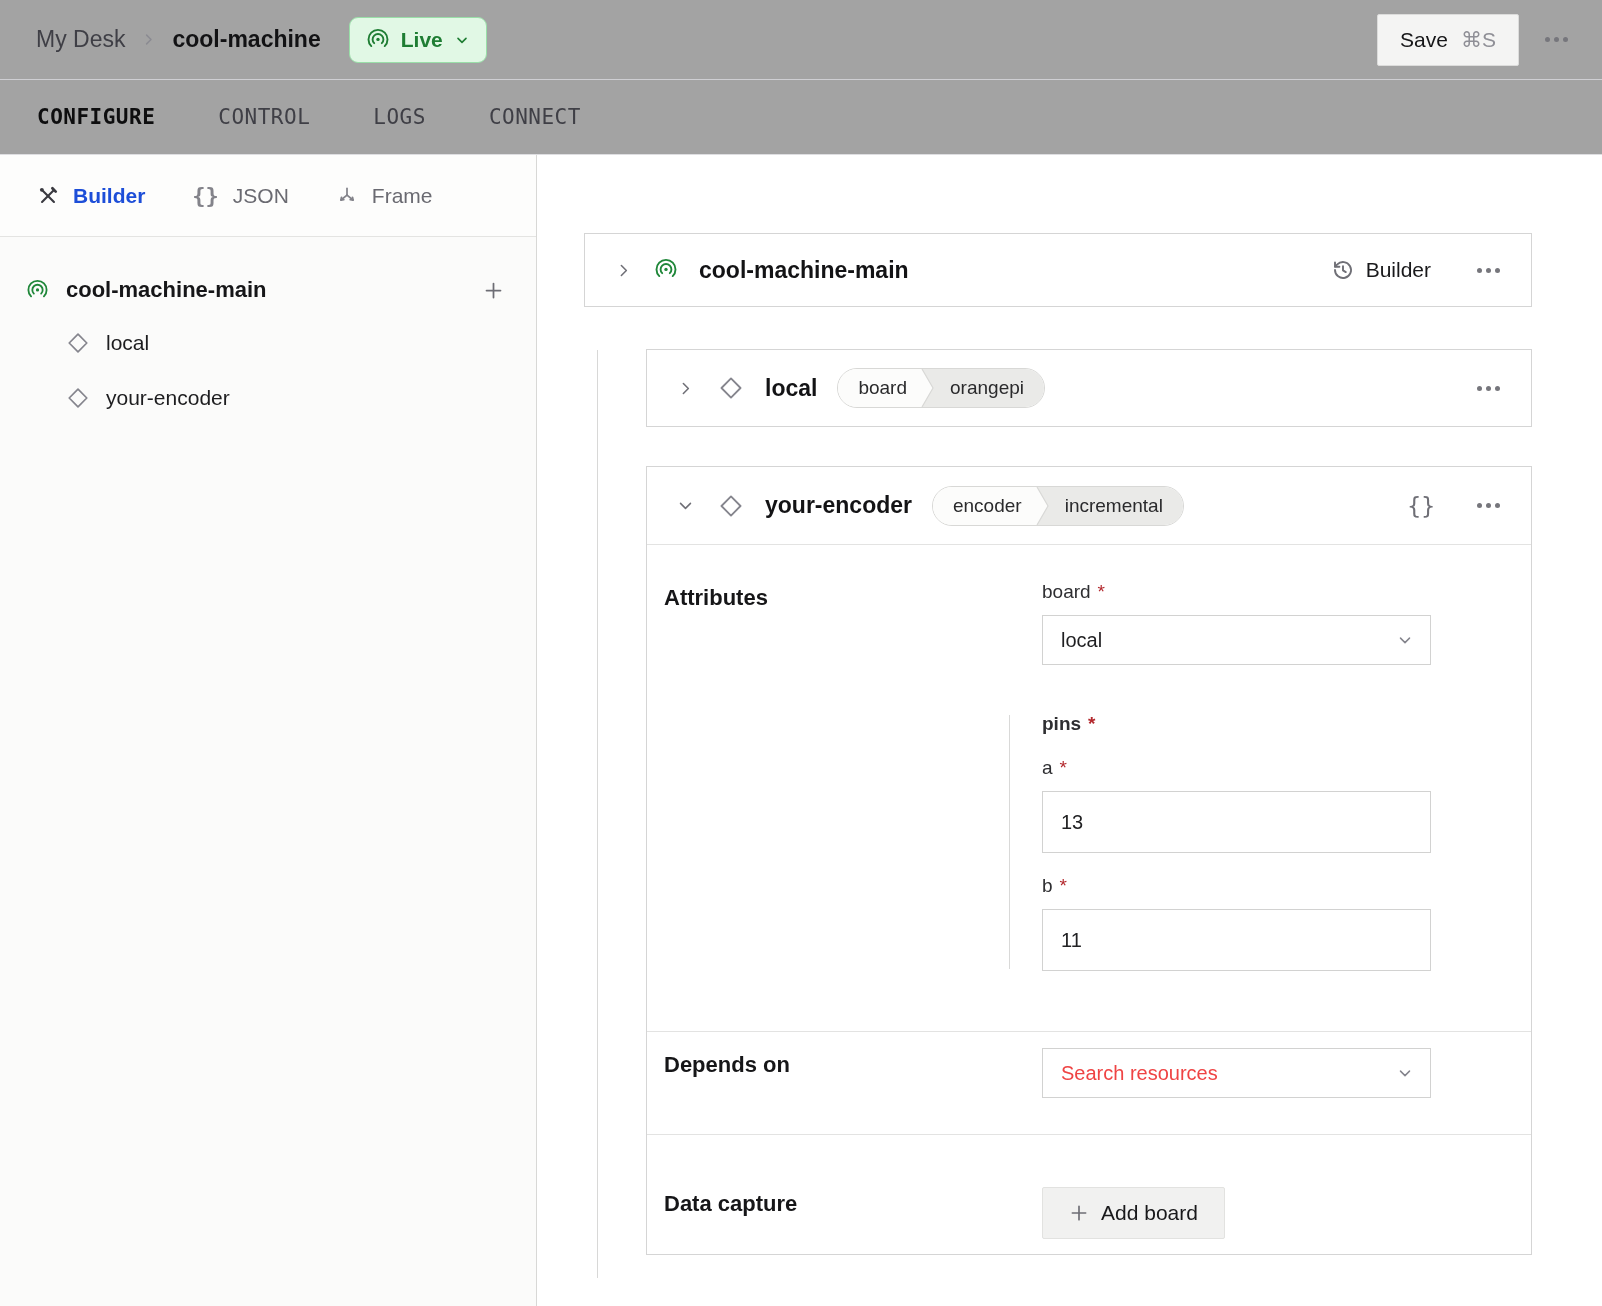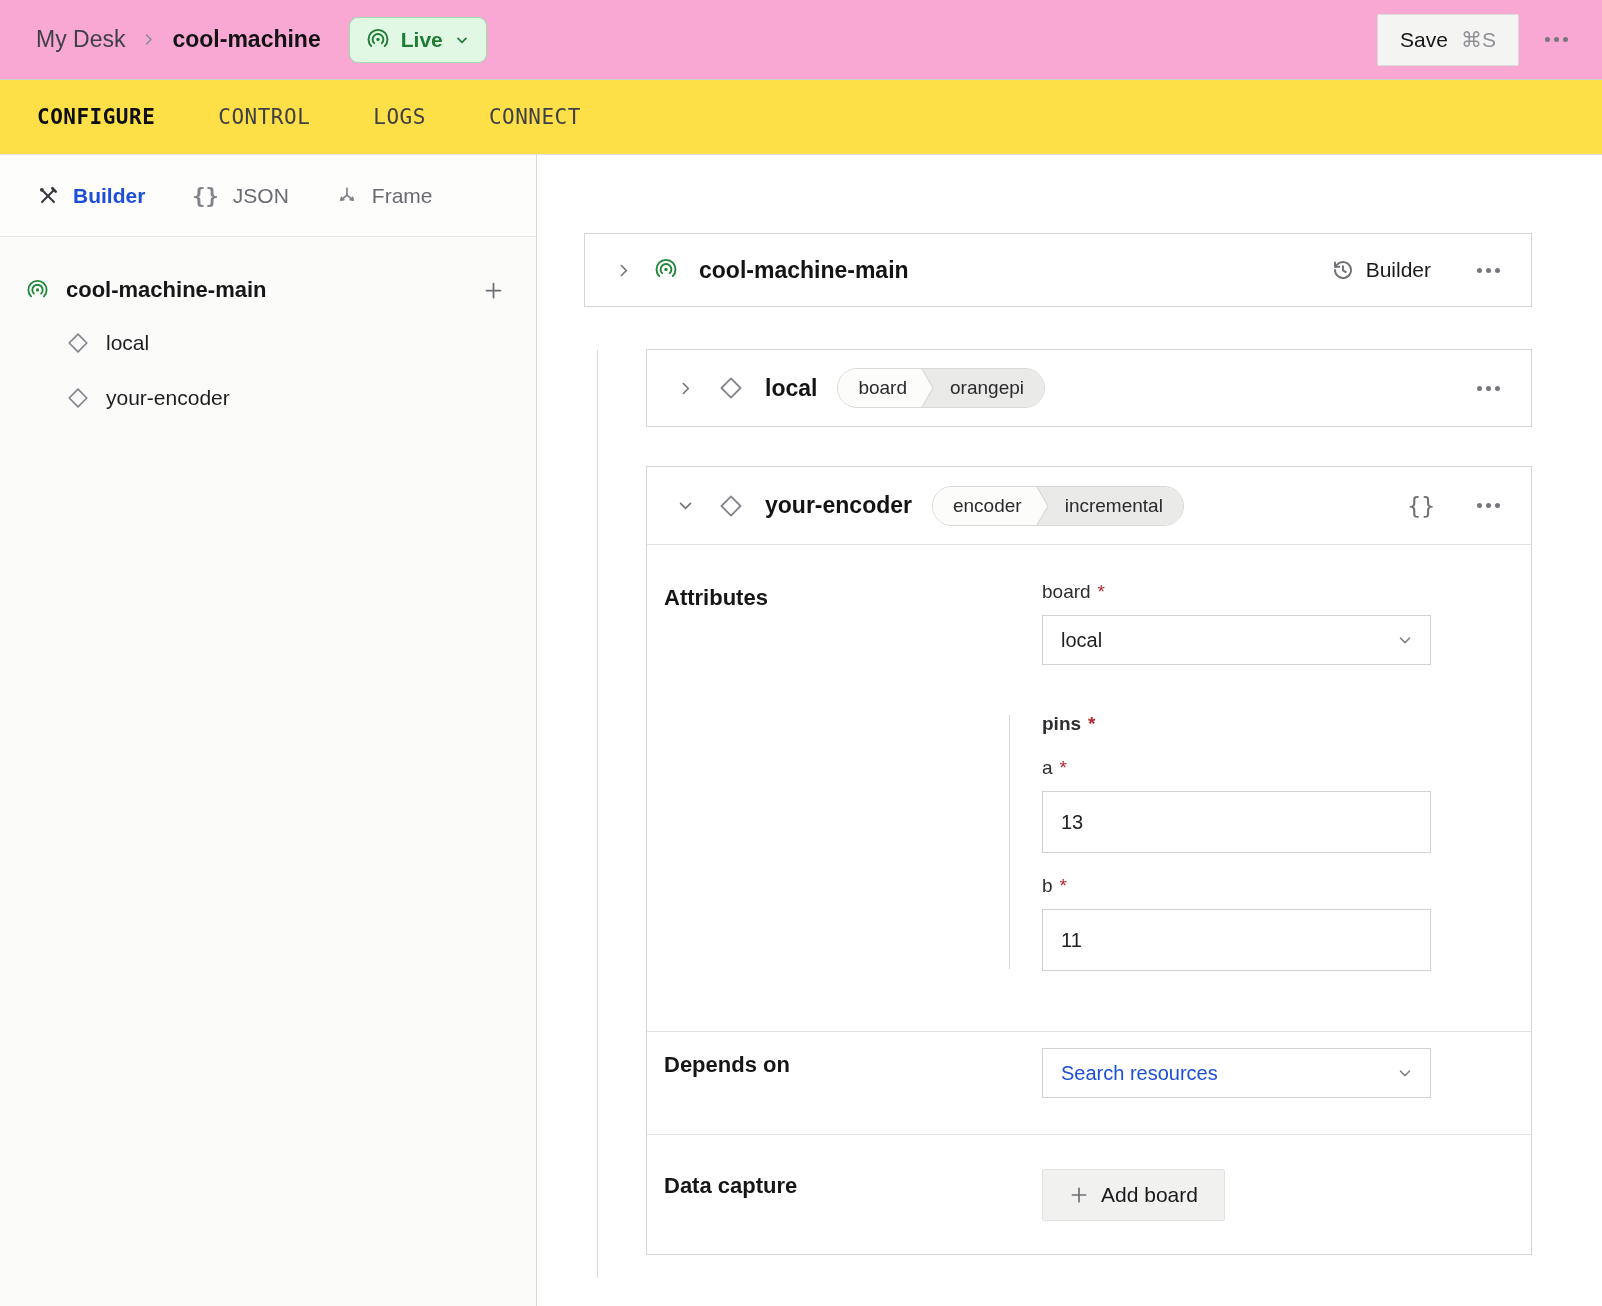--- a/index.html
+++ b/index.html
@@ -1,39 +1,39 @@
 <!DOCTYPE html>
 <html><head>
 <meta charset="utf-8">
 <style>
   * { box-sizing: border-box; }
   body { margin: 0; font-family: "Liberation Sans", sans-serif; color: #1c1c1e; background: #fff; }
   .app { width: 1602px; height: 1306px; overflow: hidden; display: flex; flex-direction: column; background: #fff; }
 
   
-  .topbar { height: 79px; flex: 0 0 79px; display: flex; align-items: center; padding: 0 30px 0 36px; background: #f9a8d4; }
+  .topbar { height: 79px; flex: 0 0 79px; display: flex; align-items: center; padding: 0 30px 0 36px; background: #a3a3a3; }
   .breadcrumb { display: flex; align-items: center; gap: 16px; font-size: 23px; }
   .crumb-parent { color: #3f3f46; cursor: pointer; }
   .crumb-sep { color: #8b8b92; display: flex; }
   .crumb-current { font-weight: 700; color: #121214; }
   .live-chip { margin-left: 28px; height: 46px; display: inline-flex; align-items: center; gap: 11px;
                padding: 0 16px 0 16px; background: #e1f8e5; border: 1px solid #99dfa8; border-radius: 9px;
                color: #1e7d33; font-size: 21px; font-weight: 600; cursor: pointer; }
   .live-chip .chev { color: #1e7d33; }
   .topbar-right { margin-left: auto; display: flex; align-items: center; gap: 22px; }
   .save-btn { height: 52px; display: inline-flex; align-items: center; gap: 13px; padding: 0 22px;
               background: #f4f4f3; border: 1px solid #dcdcdb; border-radius: 2px; cursor: pointer;
               font-family: inherit; }
   .save-label { font-size: 21px; color: #151517; }
   .save-shortcut { font-size: 21px; color: #8f8f96; }
   .dots { display: inline-flex; gap: 4px; align-items: center; cursor: pointer; padding: 6px 4px; }
   .dots i { width: 5px; height: 5px; border-radius: 50%; background: #76767c; }
 
   
-  .tabbar { height: 76px; flex: 0 0 76px; background: #fde047; border-top: 1px solid #cfcfd3;
+  .tabbar { height: 76px; flex: 0 0 76px; background: #a3a3a3; border-top: 1px solid #cfcfd3;
             border-bottom: 1px solid #dedee1; display: flex; align-items: center; gap: 63px; padding: 4px 37px;
             font-family: "DejaVu Sans Mono", monospace; }
   .tab { font-size: 21px; letter-spacing: 0.5px; color: #3f3f46; cursor: pointer; }
   .tab.active { color: #0e0e0f; font-weight: 700; }
 
   
   .content { flex: 1; display: flex; min-height: 0; }
 
   
   .sidebar { width: 537px; flex: 0 0 537px; background: #fbfbfa; border-right: 1px solid #d8d8d6;
@@ -78,28 +78,28 @@
   .badge { display: inline-flex; align-items: stretch; height: 40px; margin-left: 20px; border: 1px solid #d8d8d6;
            border-radius: 999px; overflow: hidden; font-size: 19px; color: #2a2a2c; }
   .badge .seg1 { display: flex; align-items: center; padding: 0 12px 0 20px; background: #fcfcfb; }
   .badge .segdiv { width: 19px; flex: 0 0 19px; display: block; background: #fcfcfb; }
   .badge .seg2 { display: flex; align-items: center; padding: 0 20px 0 12px; background: #eaeae8; }
 
   
   .sect { display: grid; grid-template-columns: 378px 1fr; padding: 36px 100px 0 17px; }
   .sect-label { font-size: 22px; font-weight: 700; color: #161618; margin-top: 4px; }
   .sect-divided { border-top: 1px solid #e3e3e2; margin-top: 60px; padding-top: 16px; }
-  .sect-divided2 { border-top: 1px solid #e3e3e2; margin-top: 36px; padding-top: 34px; }
+  .sect-divided2 { border-top: 1px solid #e3e3e2; margin-top: 36px; padding-top: 52px; }
 
   .field-label { display: flex; gap: 7px; font-size: 19px; color: #2e2e31; margin-bottom: 12px; }
   .field-label.bold { font-weight: 700; }
   .req { color: #b3282d; }
   .selectbox { height: 50px; border: 1px solid #d2d2d1; background: #fff; display: flex; align-items: center;
                justify-content: space-between; padding: 0 16px 0 18px; font-size: 20px; color: #1f1f21; cursor: pointer; }
-  .selectbox .placeholder { color: #1d4ed8; }
+  .selectbox .placeholder { color: #ef4444; }
   .selectbox .chev { color: #85858d; display: flex; }
   .textinput { width: 100%; height: 62px; border: 1px solid #d2d2d1; background: #fff; padding: 0 18px;
                font-size: 20px; color: #222224; font-family: inherit; outline: none; }
 
   .pins { margin-top: 48px; position: relative; }
   .pins::before { content: ""; position: absolute; left: -33px; top: 2px; bottom: 2px; width: 1px; background: #d9d9d8; }
   .pin-field { margin-top: 22px; }
 
   .add-method-btn { display: inline-flex; align-items: center; gap: 12px; height: 52px; padding: 0 26px;
                     background: #f1f1f0; border: 1px solid #e2e2e0; border-radius: 2px; font-size: 21px;

